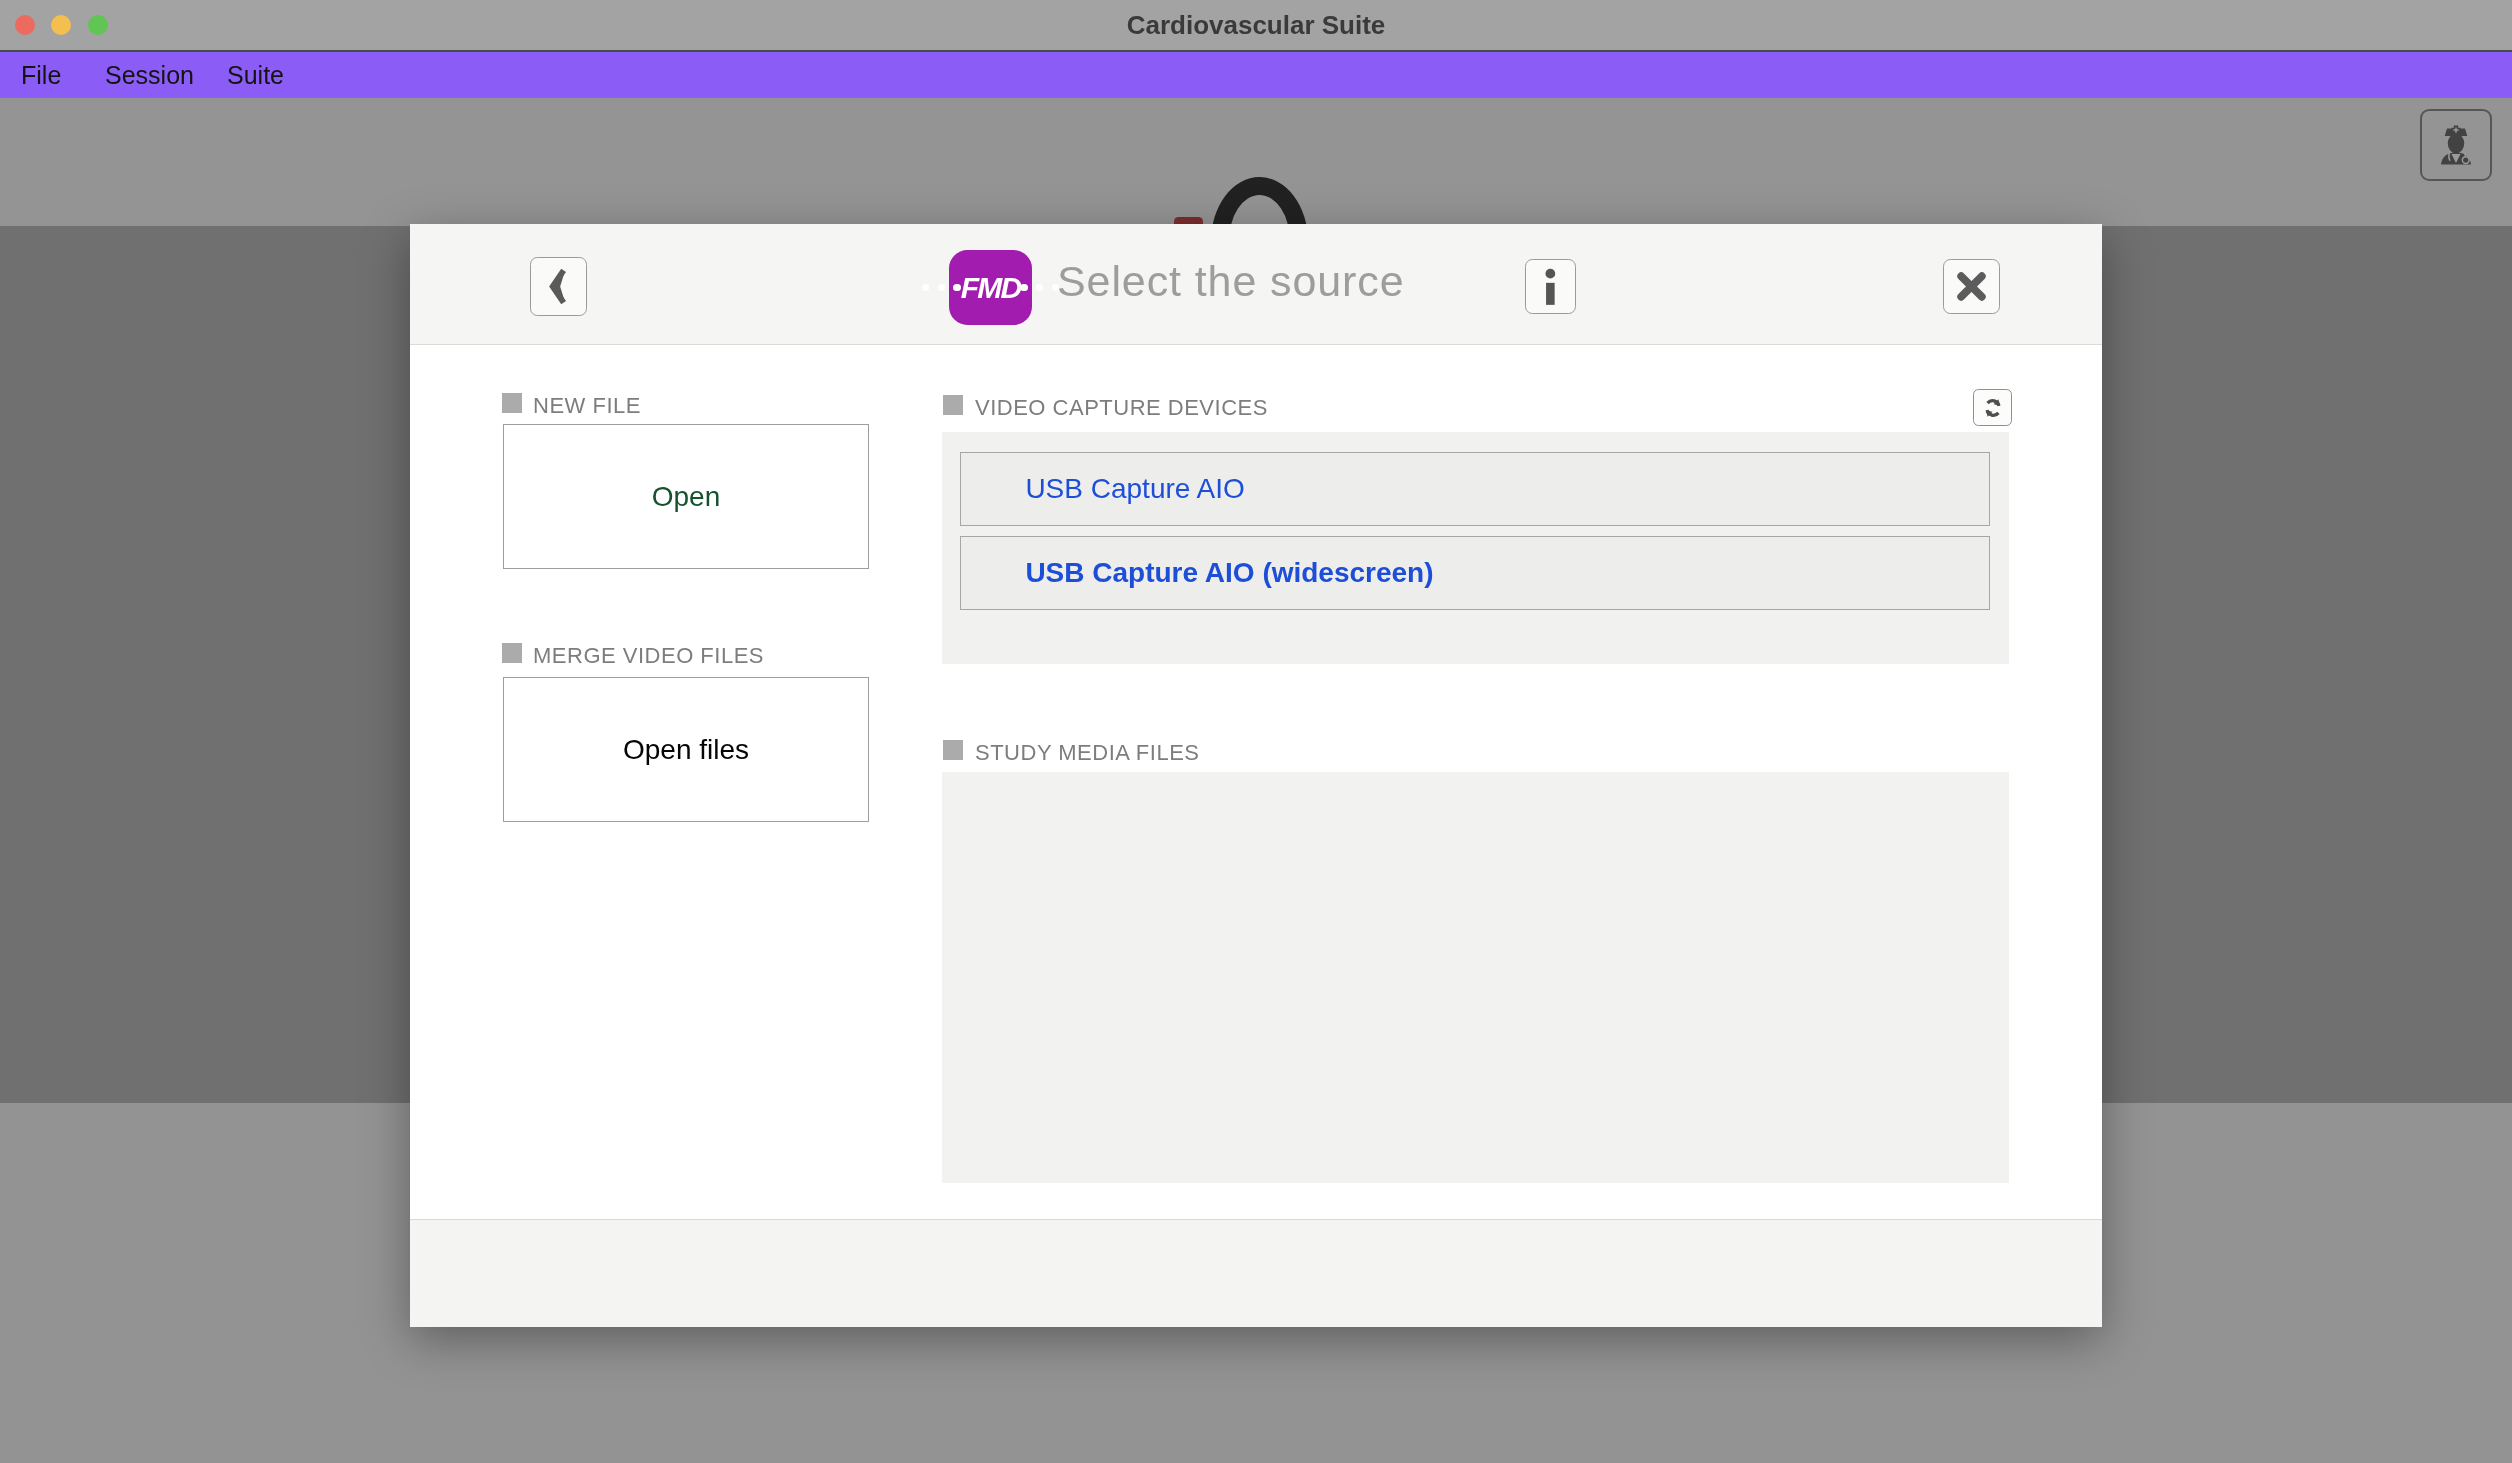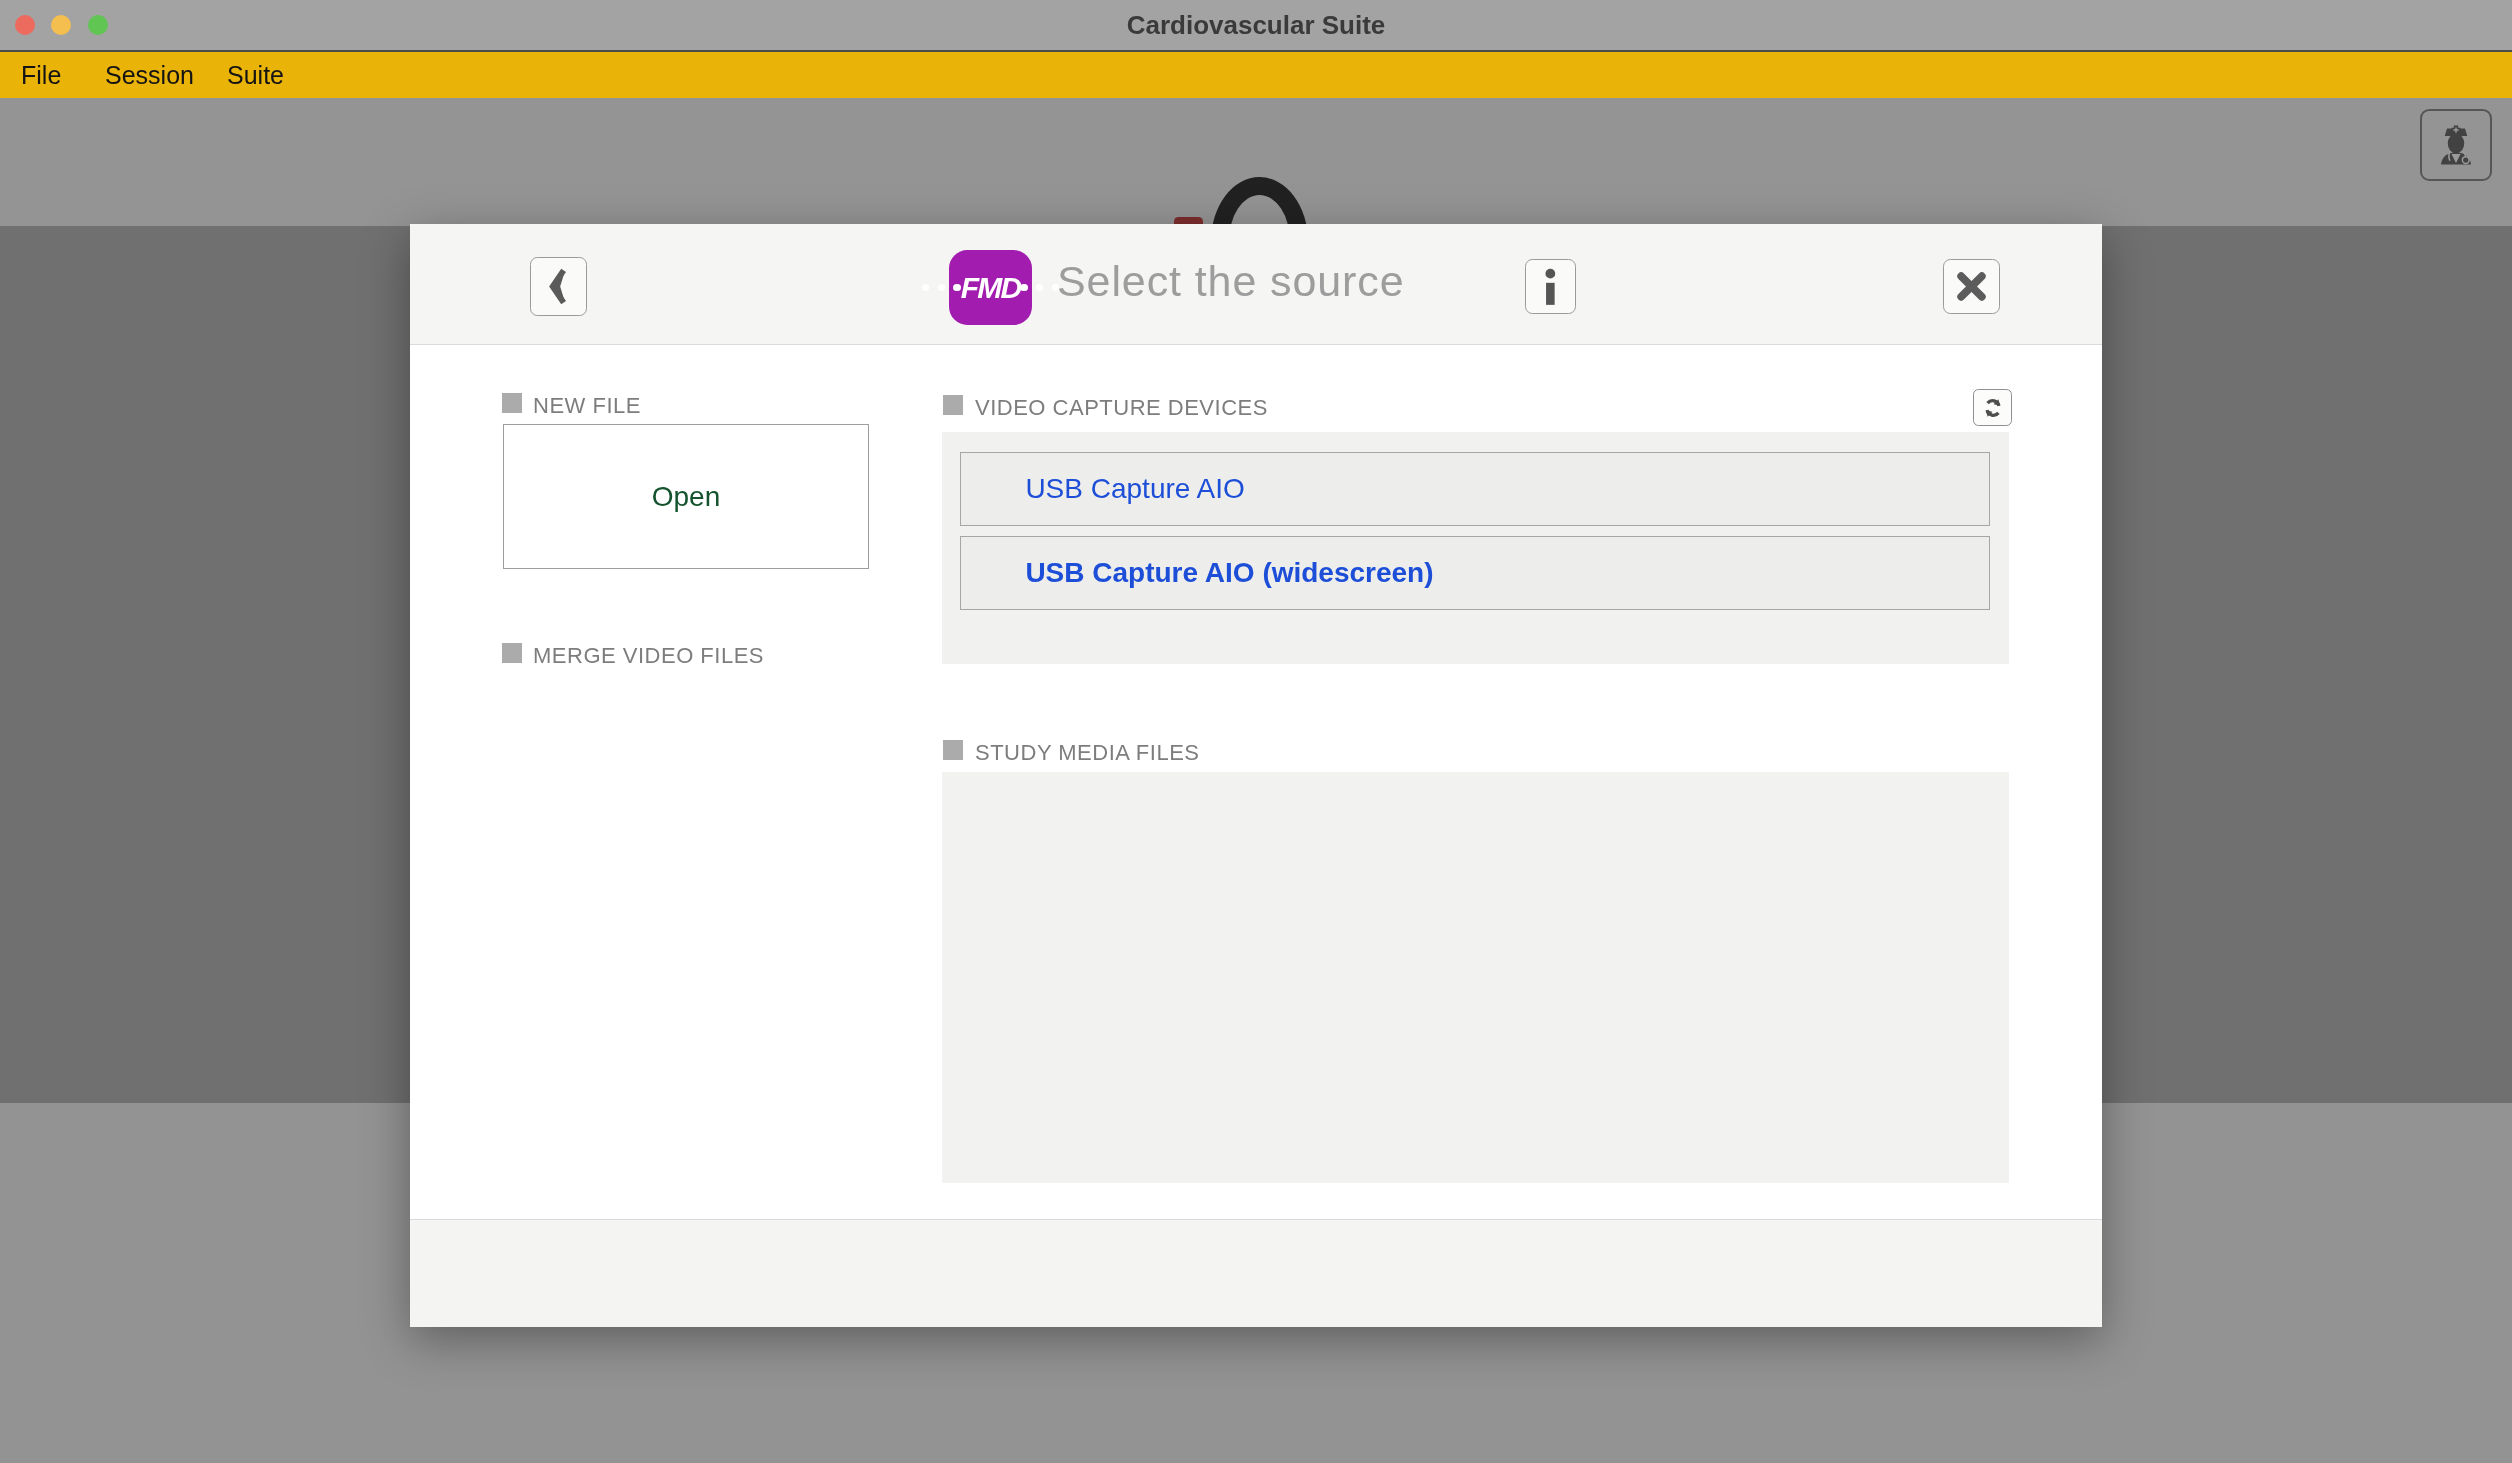--- a/index.html
+++ b/index.html
@@ -9,21 +9,21 @@
 
   
   #titlebar { left:0; top:0; width:2512px; height:50px; background:#a3a3a3; z-index:20; }
   .traffic { width:20px; height:20px; border-radius:50%; top:14.7px; }
   #tl-close { left:14.7px;  background:#ed6a5e; }
   #tl-min   { left:51px;  background:#f5bf4f; }
   #tl-zoom  { left:88px;  background:#61c554; }
   #win-title { left:0; top:10px; width:2512px; text-align:center;
                font-size:26px; font-weight:bold; color:#3a3a3a; }
 
-  #menubar { left:0; top:50px; width:2512px; height:48px; background:#eab308;
+  #menubar { left:0; top:50px; width:2512px; height:48px; background:#8b5cf6;
              border-top:2.8px solid #4a4a4a; z-index:20; }
   .menu-item { top:9.2px; font-size:25px; color:#141414; cursor:default; }
   #menu-file    { left:21px; }
   #menu-session { left:105px; }
   #menu-help    { left:227px; }
 
   
   #bg-top    { left:0; top:97px;  width:2512px; height:129px; background:#949494; z-index:1; }
   #bg-dark   { left:0; top:226px;  width:2512px; height:877px; background:#707070; z-index:1; }
   #bg-bottom { left:0; top:1103px; width:2512px; height:360px; background:#939393; z-index:1; }
@@ -188,20 +188,23 @@
   </div>
 
   <div class="abs sq" id="newfile-sq"></div>
   <span class="abs sec-label" id="newfile-label">NEW FILE</span>
   <div class="abs" id="open-btn">
     <span>Open</span>
   </div>
 
   <div class="abs sq" id="merge-sq"></div>
   <span class="abs sec-label" id="merge-label">MERGE VIDEO FILES</span>
+  <div class="abs" id="openfiles-btn">
+    <span>Open files</span>
+  </div>
 
   <div class="abs sq" id="capture-sq"></div>
   <span class="abs sec-label" id="capture-label">VIDEO CAPTURE DEVICES</span>
 
   <button class="abs" id="refresh-btn">
     <span>
       <svg width="26" height="26" viewBox="0 0 24 24">
         <path d="M6.5 14 a6 6 0 0 0 10.5 2.5" stroke="#4f4f4f" stroke-width="3" fill="none"></path>
         <path d="M17.5 10 a6 6 0 0 0 -10.5 -2.5" stroke="#4f4f4f" stroke-width="3" fill="none"></path>
         <path d="M17 4 l1.5 6 l-6 -1.5 z" fill="#4f4f4f"></path>

